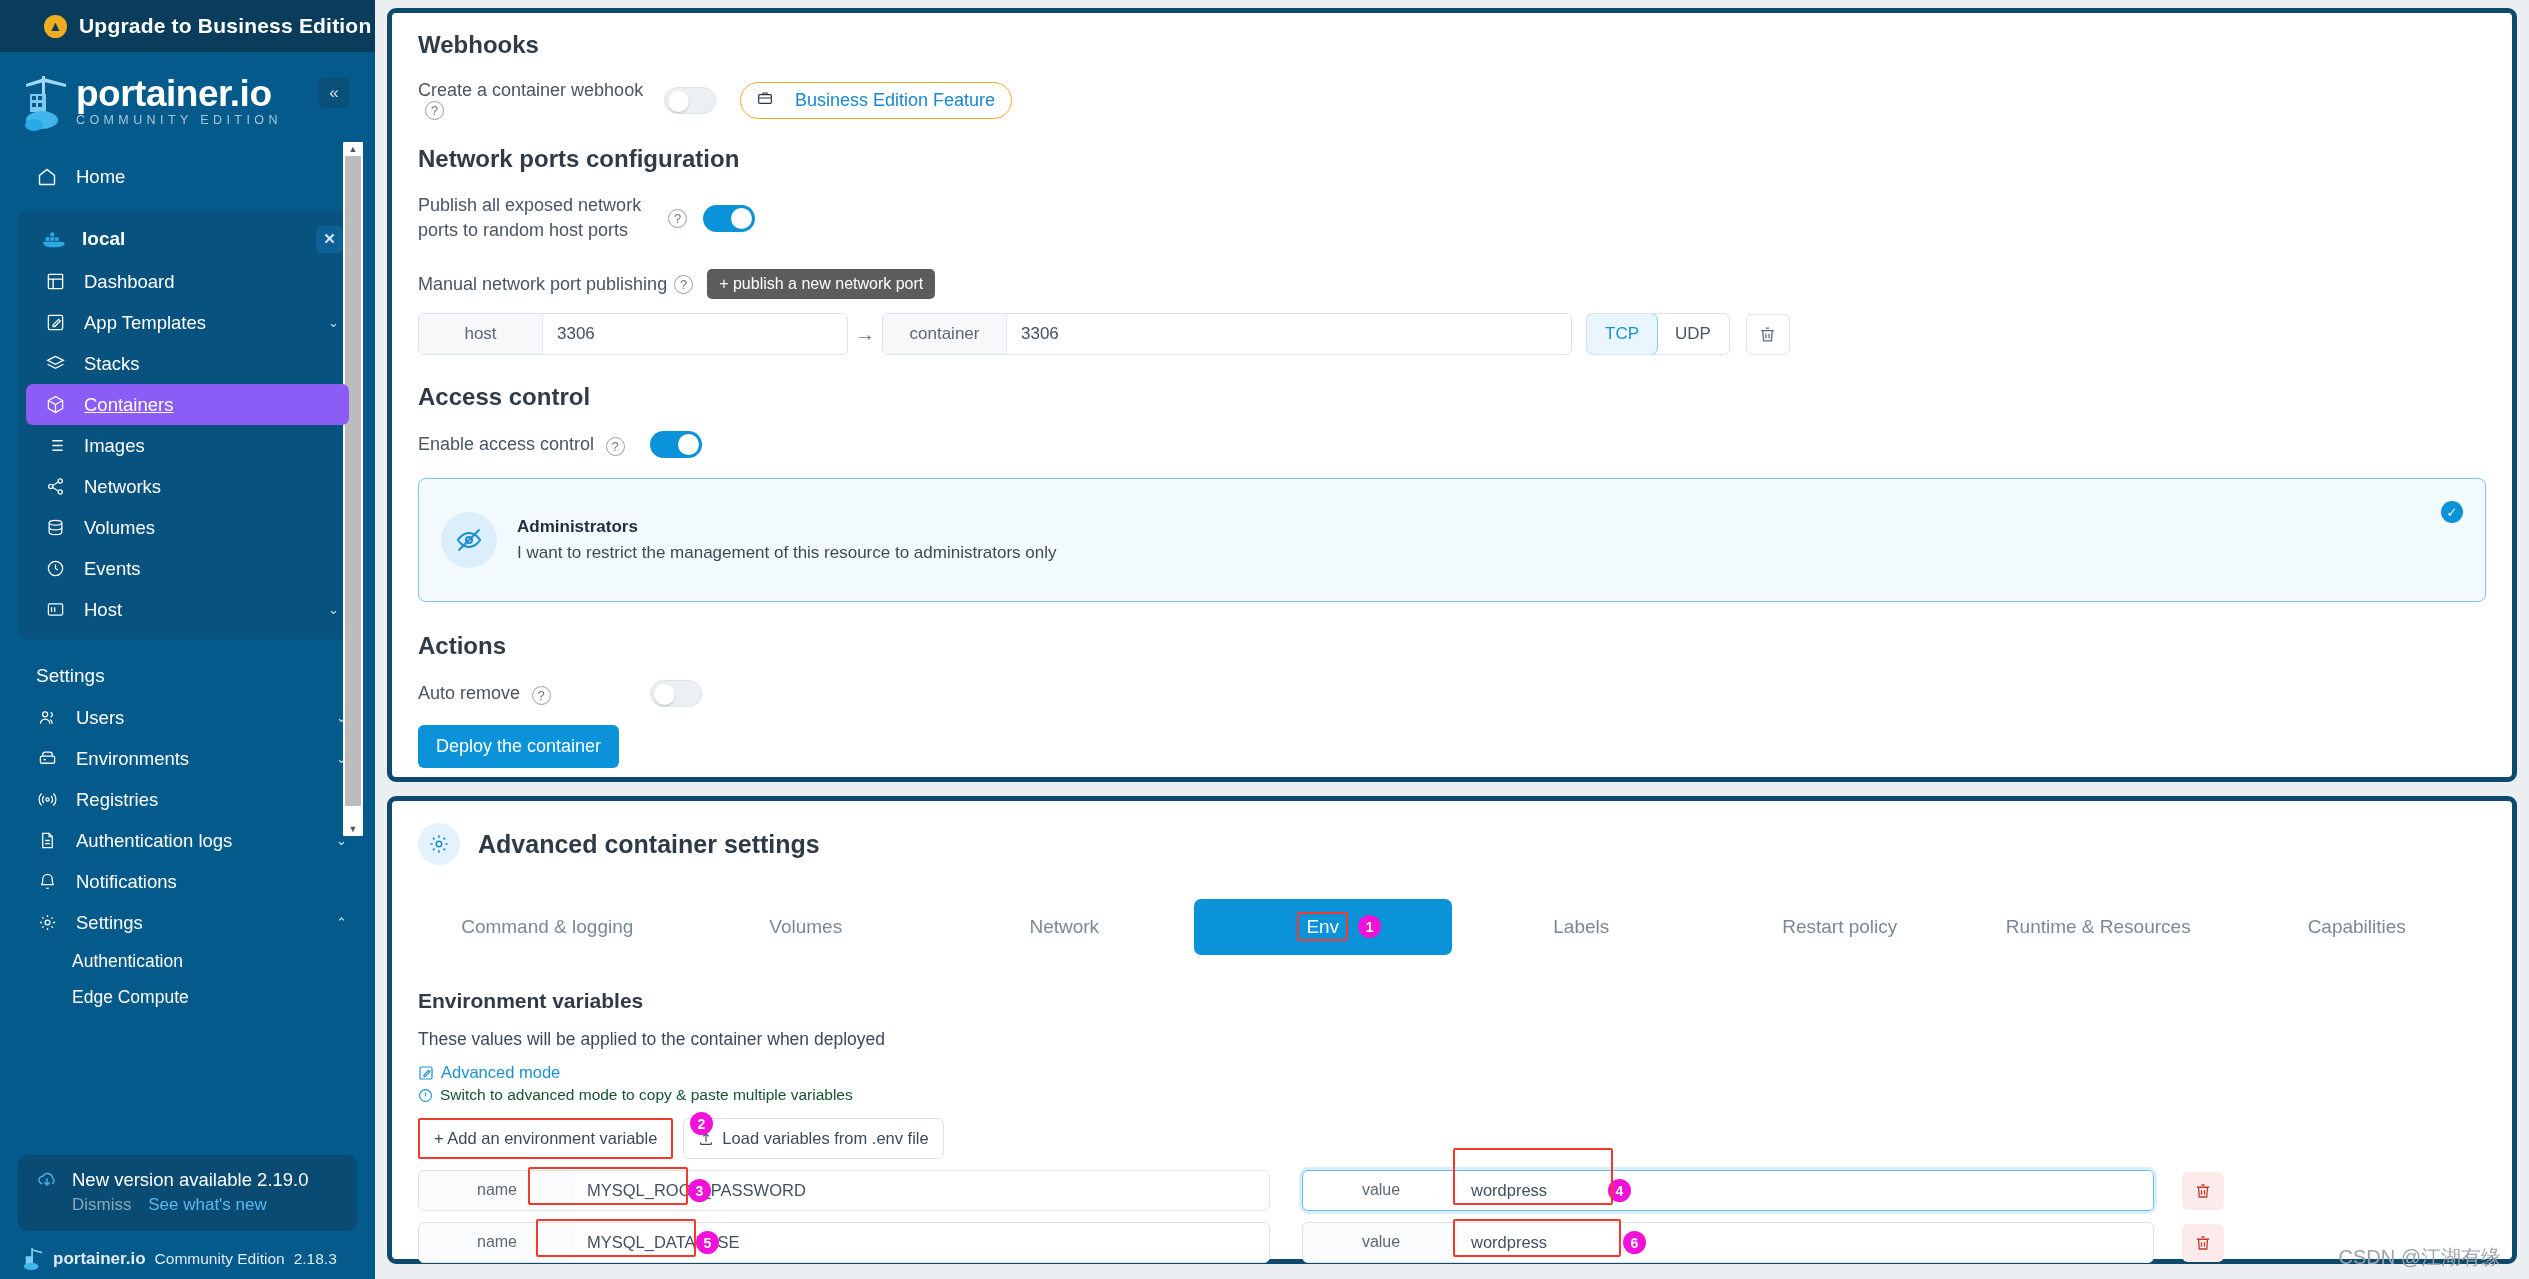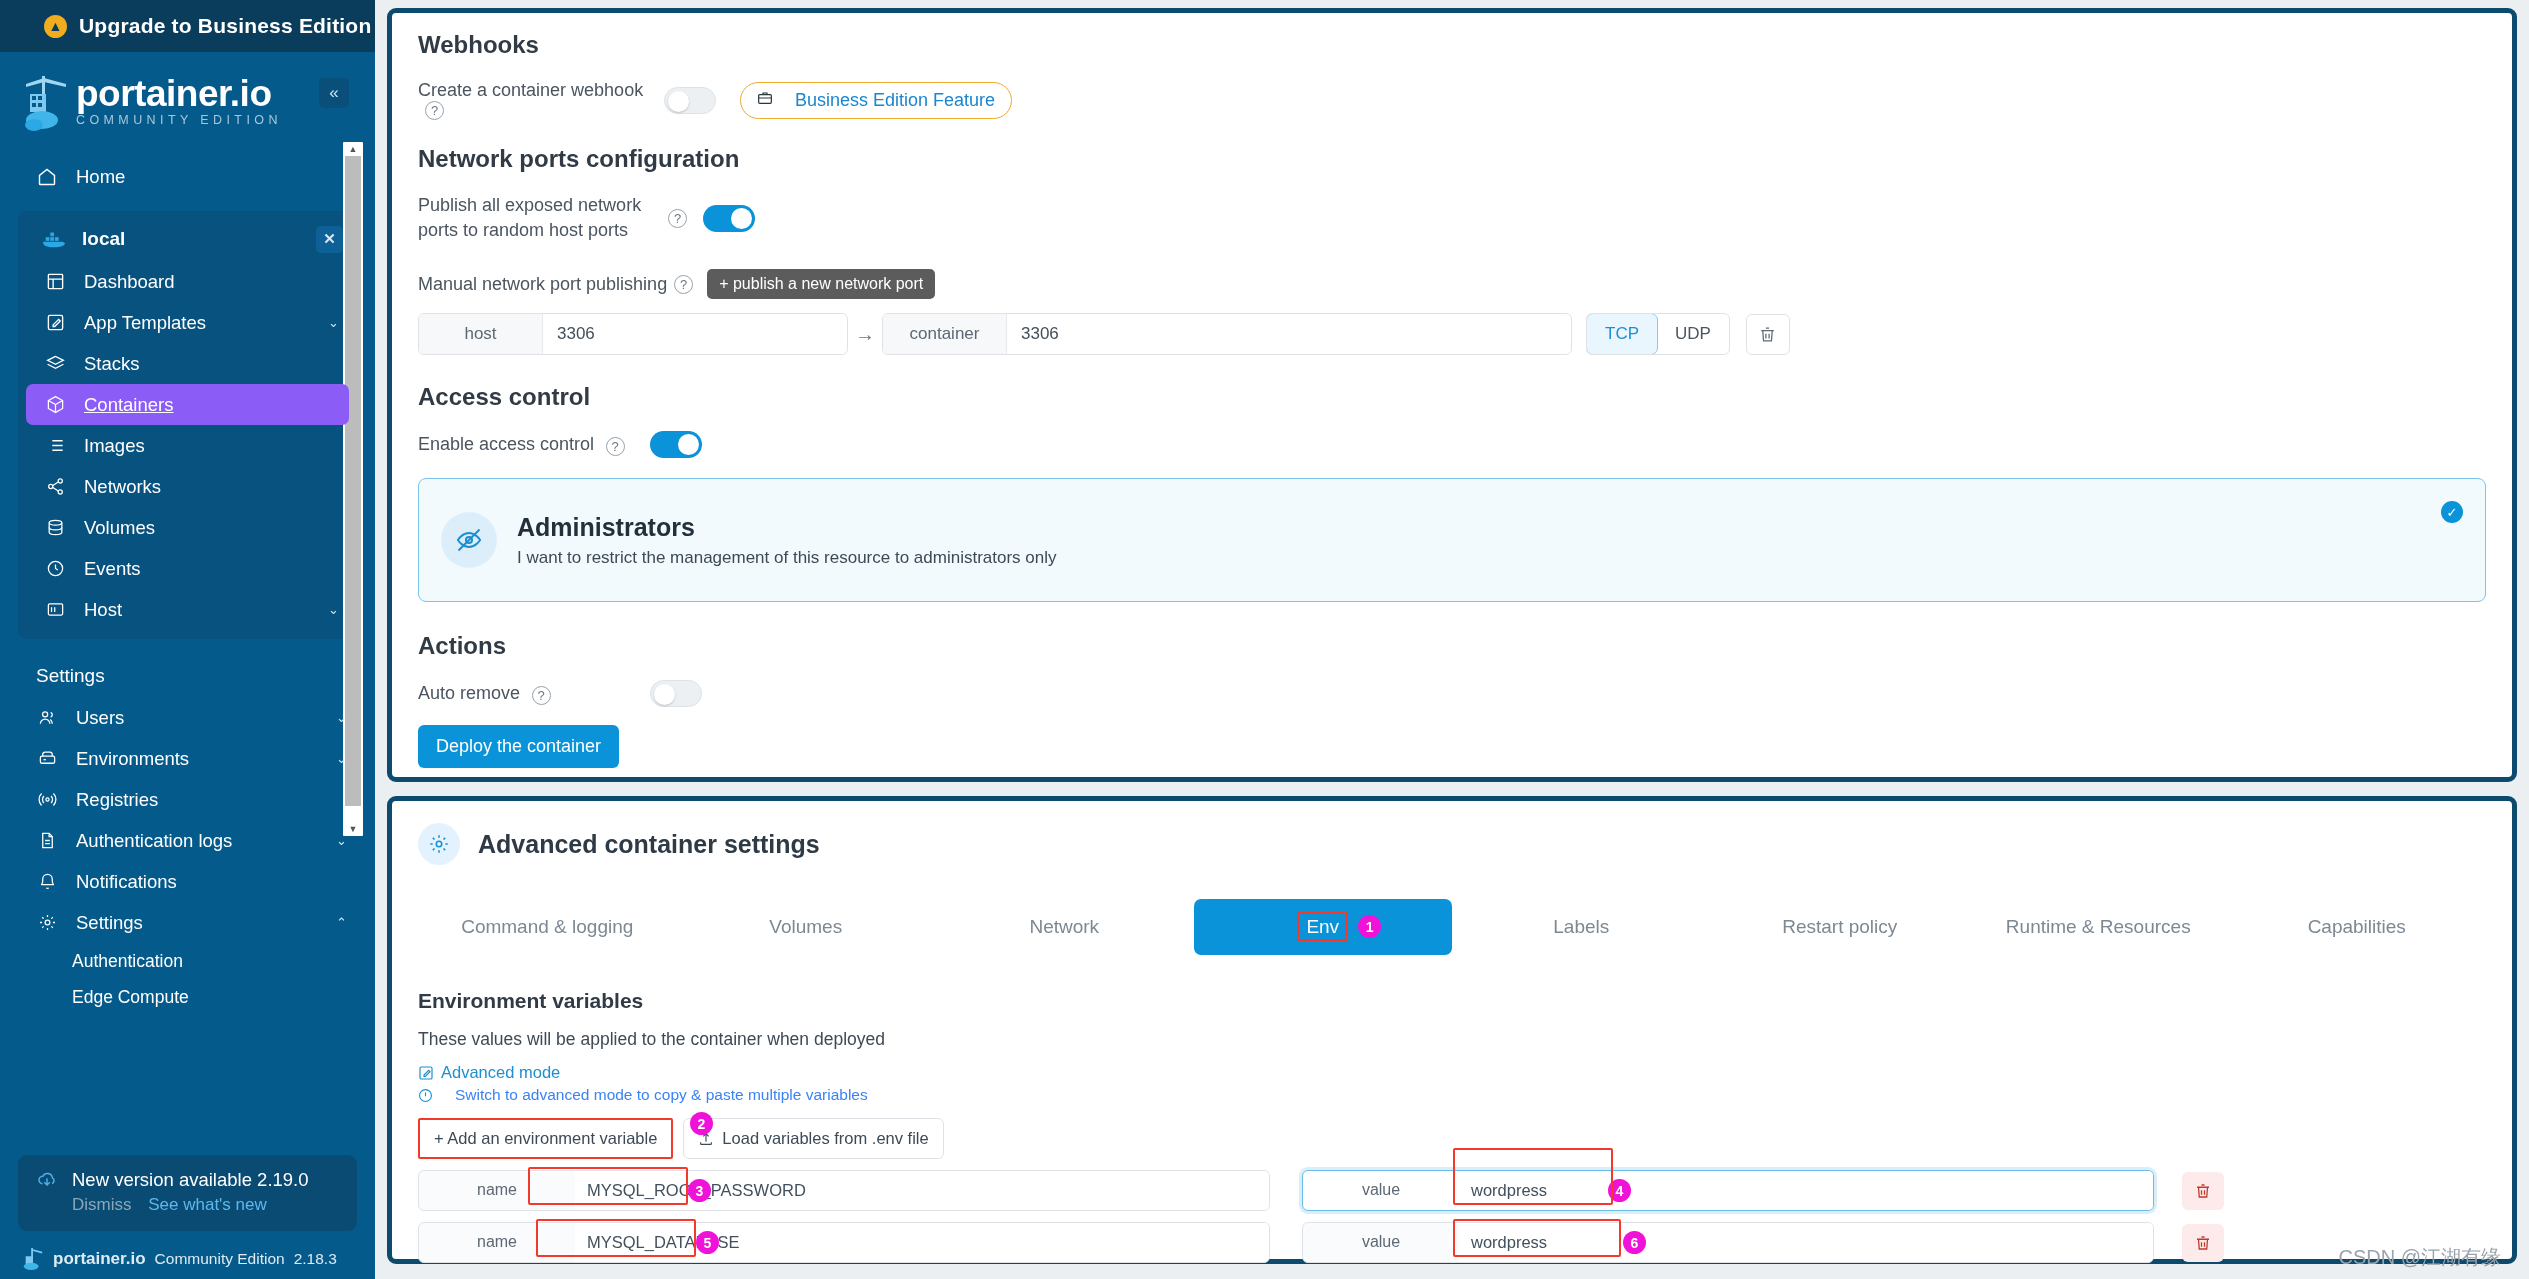--- a/index.html
+++ b/index.html
@@ -164,21 +164,21 @@
   .acard {
     flex: 1; border-radius: 8px; padding: 22px 26px 22px 22px;
     position:relative; display:flex; align-items:center; gap: 20px; min-height: 124px;
   }
   .acard.sel { background: #f2fafe; border: 1.5px solid #7cc5ea; }
   .acard.unsel { background: #fbfcfd; border: 1px solid #e4e8ec; }
   .acircle {
     width: 56px; height: 56px; border-radius: 50%; background:#ddeefb;
     display:flex; align-items:center; justify-content:center; flex-shrink:0; color:#1b8fd1;
   }
-  .atitle { font-size: 25px; font-weight: bold; color:#23303c; }
+  .atitle { font-size: 17px; font-weight: bold; color:#23303c; }
   .adesc { font-size: 17px; color: #3d4a56; margin-top: 6px; }
   .radio-on {
     position:absolute; right: 22px; top: 22px; width: 22px; height: 22px; border-radius: 50%;
     background:#0b93d9; color:#fff; display:flex; align-items:center; justify-content:center; font-size:13px;
   }
   .radio-off {
     position:absolute; right: 22px; top: 22px; width: 21px; height: 21px; border-radius: 50%;
     border: 1.5px solid #c9d1d9;
   }
 
@@ -210,21 +210,21 @@
   .badge-pink {
     display:inline-flex; align-items:center; justify-content:center;
     width: 23px; height: 23px; border-radius:50%;
     background:#f112d9; color:#fff; font-size:14px; font-weight:bold;
     position: absolute;
   }
 
   .envvars-title { font-size: 21px; color:#313b45; font-weight:bold; margin-top: 34px; }
   .envvars-note { font-size: 17.5px; color:#3d4a56; margin-top: 16px; }
   .adv-mode { display:flex; align-items:center; gap:7px; margin-top: 13px; color:#1b8fd1; font-size:16.5px; cursor:pointer;}
-  .adv-hint { display:flex; align-items:center; gap:22px; margin-top: 4px; color:#3b82f6; font-size:15.5px; }
+  .adv-hint { display:flex; align-items:center; gap:7px; margin-top: 4px; color:#14532d; font-size:15.5px; }
 
   .ev-btns { display:flex; gap: 10px; margin-top: 14px; position: relative; }
   .ev-btn {
     border: 1px solid #dfe3e8; background:#fff; border-radius:6px;
     padding: 9px 14px; font-size: 16.5px; color:#3d4a56; cursor:pointer;
     display:flex; align-items:center; gap: 8px;
   }
   .ev-btn.redboxed { border: 2.5px solid #f2392c; border-radius: 2px; }
 
   .ev-row { display:flex; align-items:center; margin-top: 11px; position:relative; }

